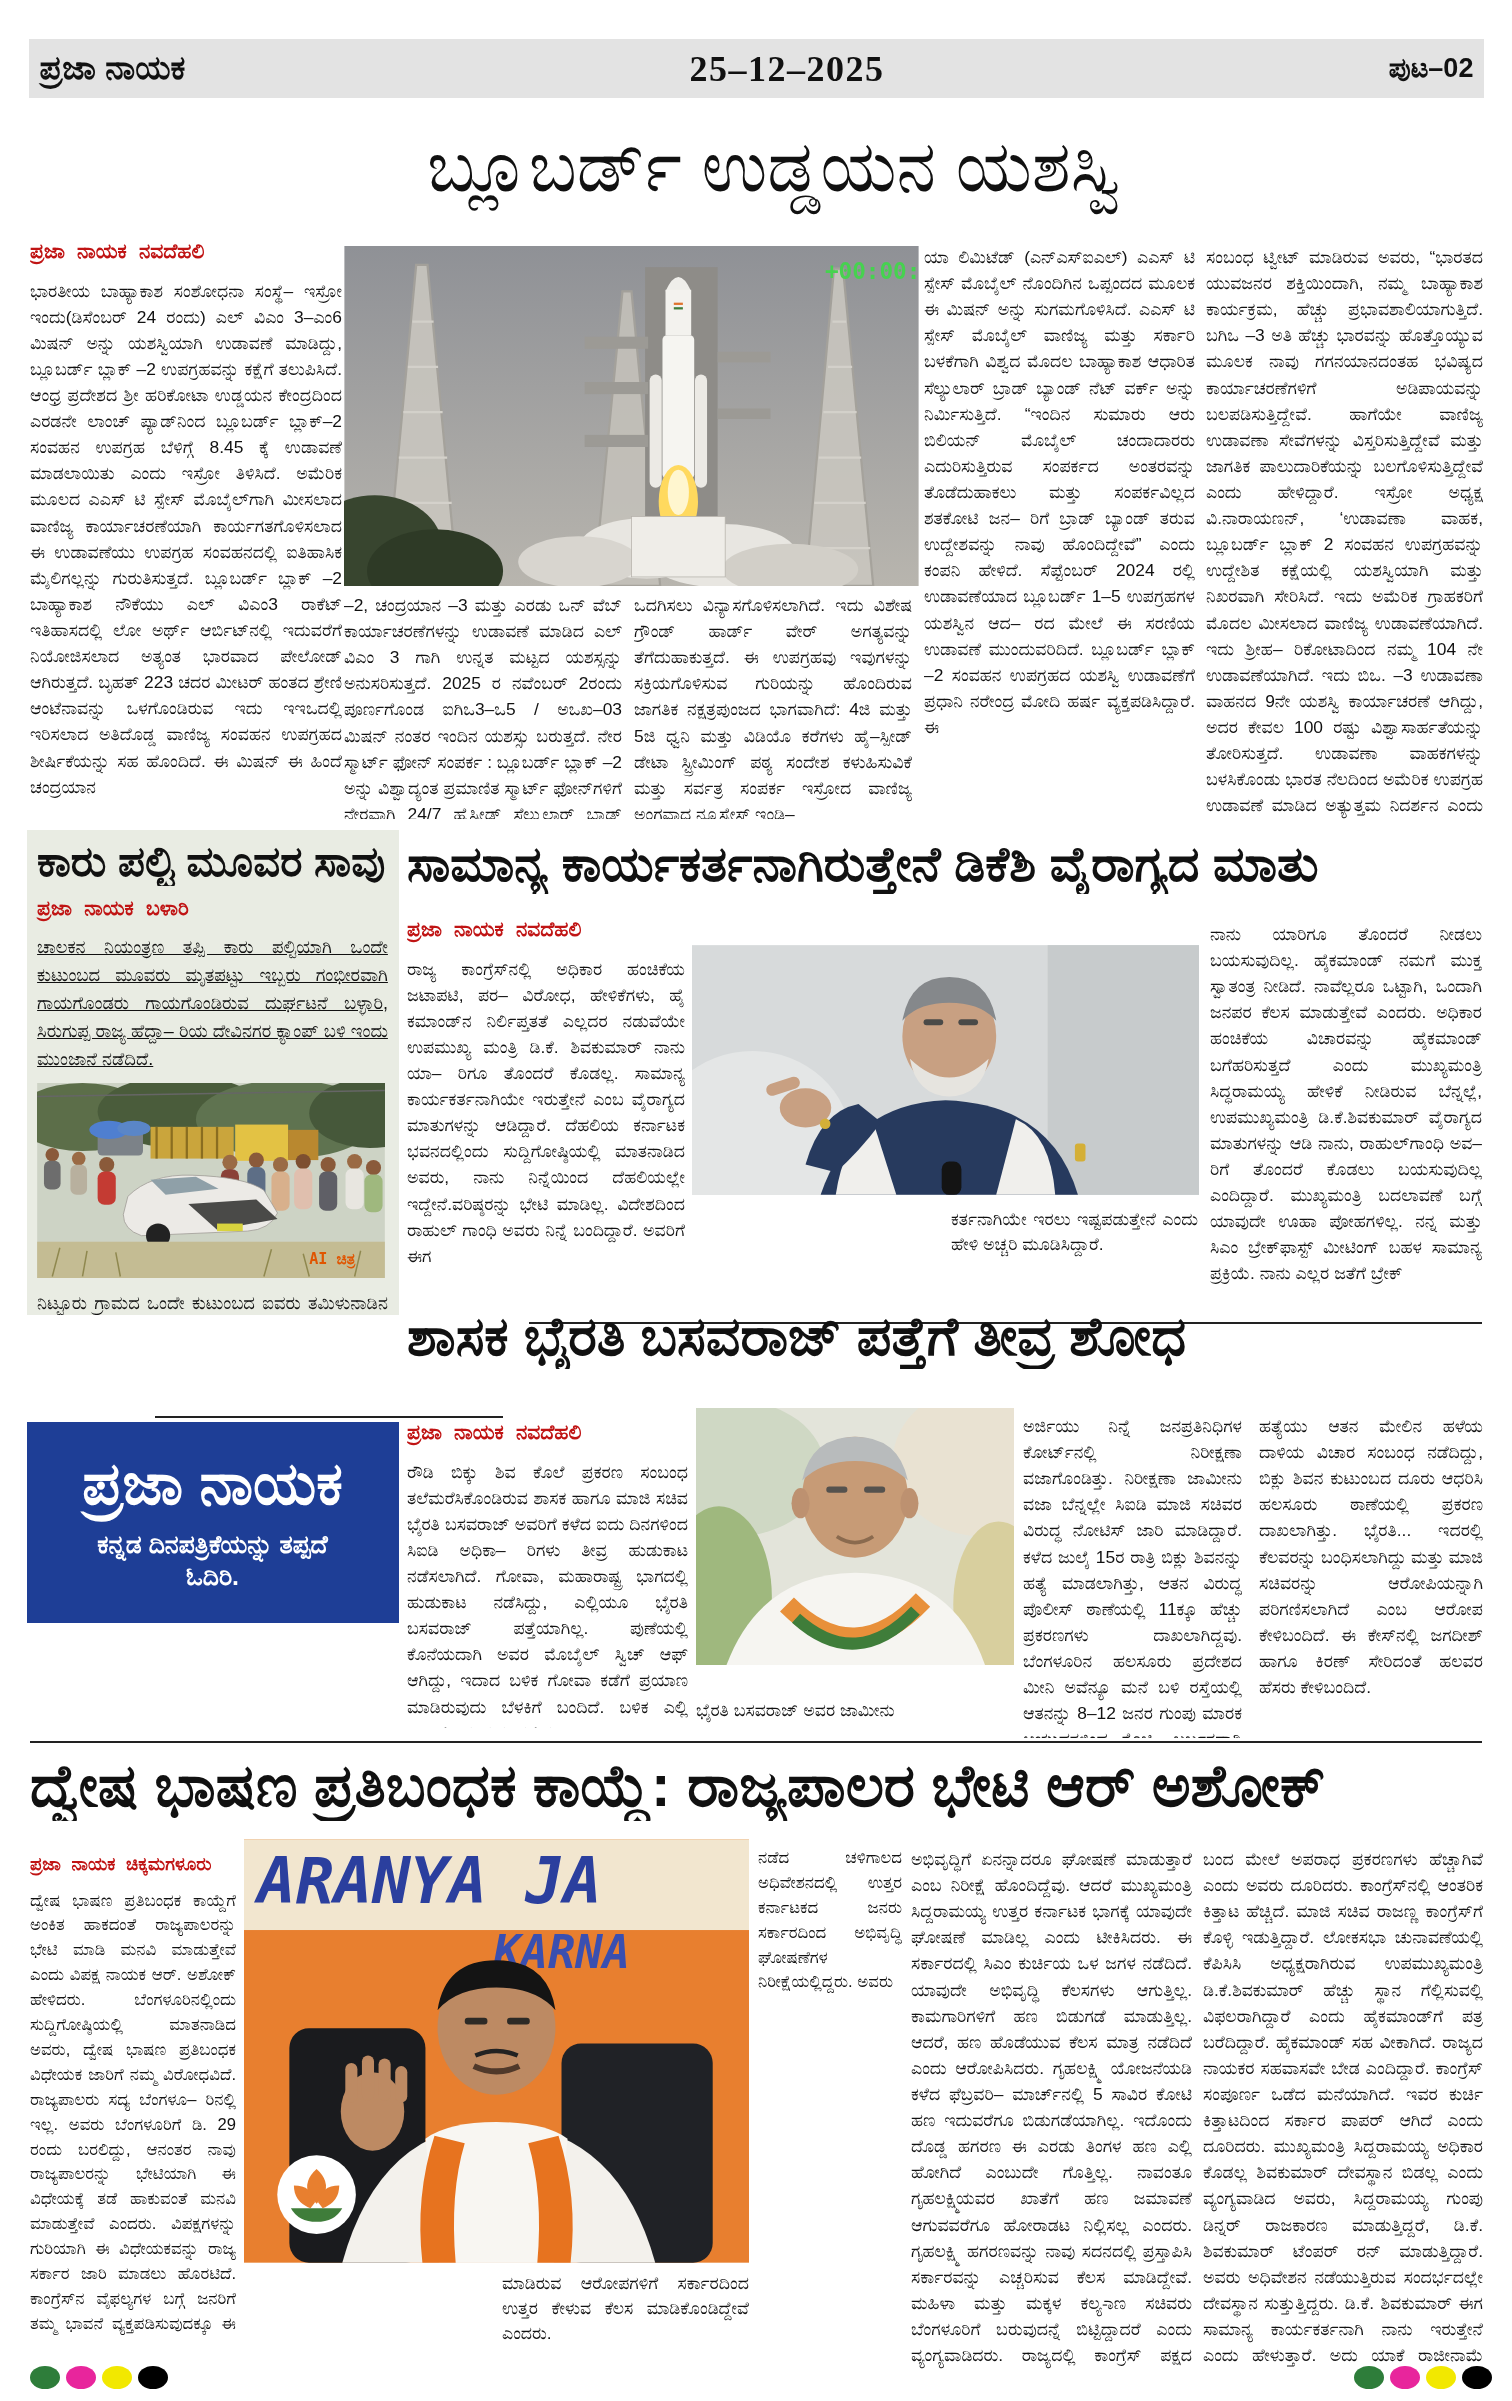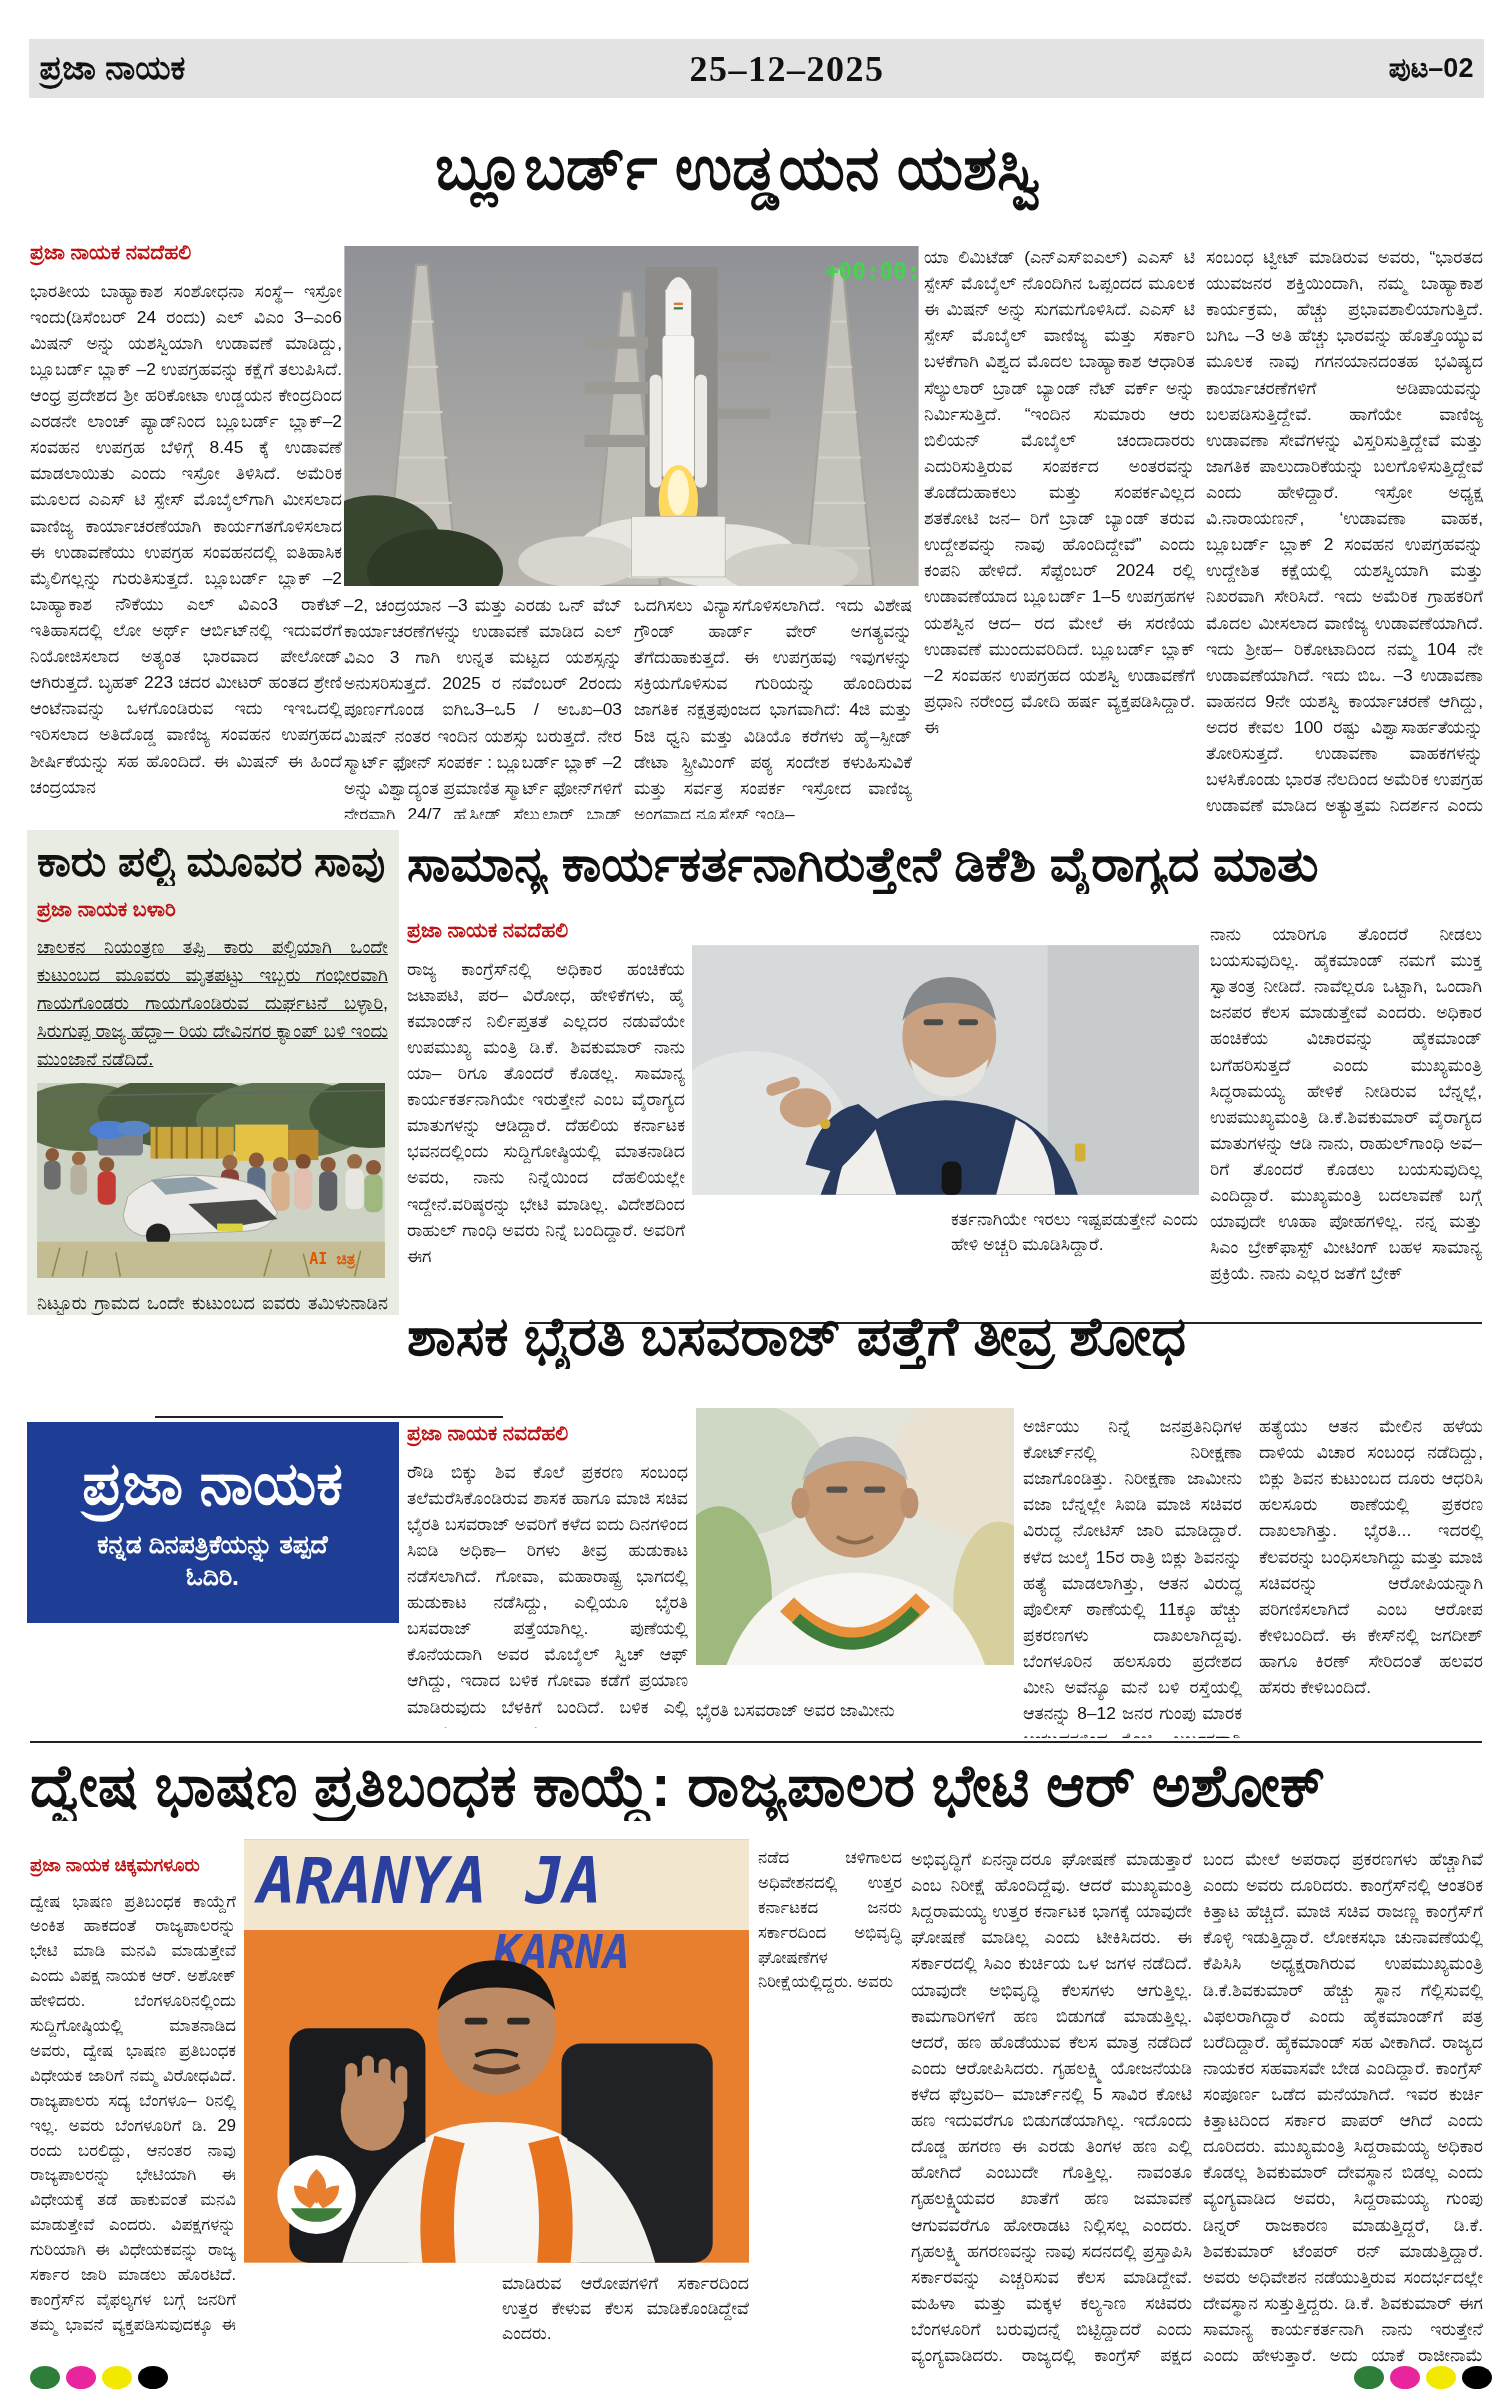--- a/index.html
+++ b/index.html
@@ -8,24 +8,24 @@
   .page{width:1513px;height:2401px;position:relative;overflow:hidden;background:#fff;}
 
   
   .header-bar{left:29px;top:39px;width:1455px;height:59px;background:#e3e3e3;
     display:flex;align-items:center;justify-content:space-between;padding:0 10.6px;box-sizing:border-box;}
   .masthead{font-size:33px;font-weight:bold;}
   .edition-date{font-size:36px;font-weight:bold;font-family:"Liberation Serif","DejaVu Serif",serif;letter-spacing:1.5px;}
   .page-label{font-size:27px;font-weight:bold;}
 
   
-  .main-headline{left:12px;top:104px;width:1452px;height:127px;display:flex;align-items:center;justify-content:center;
-    font-size:62px;font-weight:bold;white-space:nowrap;overflow:hidden;}
-
-  .byline{color:#c01414;font-weight:bold;font-size:20.4px;margin:0 0 13.6px 0;}
+  .main-headline{left:48px;top:104px;width:1452px;height:127px;display:flex;align-items:center;justify-content:center;
+    font-size:71px;font-weight:normal;white-space:nowrap;overflow:hidden;}
+
+  .byline{color:#c01414;font-weight:bold;font-size:20.4px;margin:0 0 13.6px 0;font-family:Liberation Mono, monospace;}
   .colText{font-size:17.4px;line-height:1.5;text-align:justify;overflow:hidden;}
   .col{overflow:hidden;}
 
   .rule{background:#444;}
 
   
   .accident-card{left:26.5px;top:830px;width:372px;height:485px;background:#e9ece3;box-sizing:border-box;padding:7.6px 10.6px;overflow:hidden;}
   .accident-headline{font-size:42px;font-weight:bold;white-space:nowrap;overflow:hidden;}
   .accident-intro{font-size:18px;line-height:1.55;text-align:justify;text-decoration:underline;}
 

